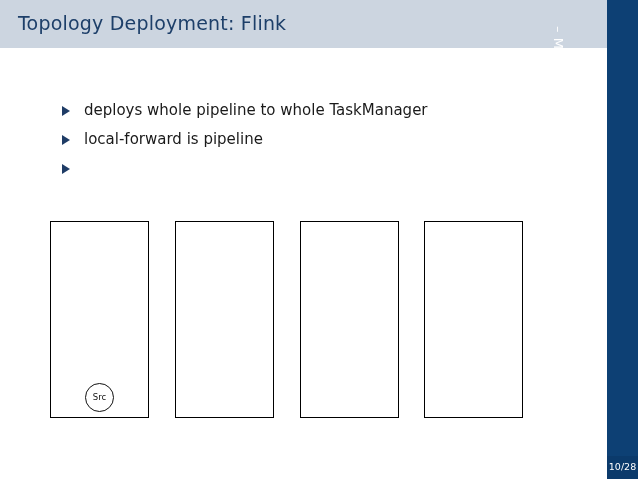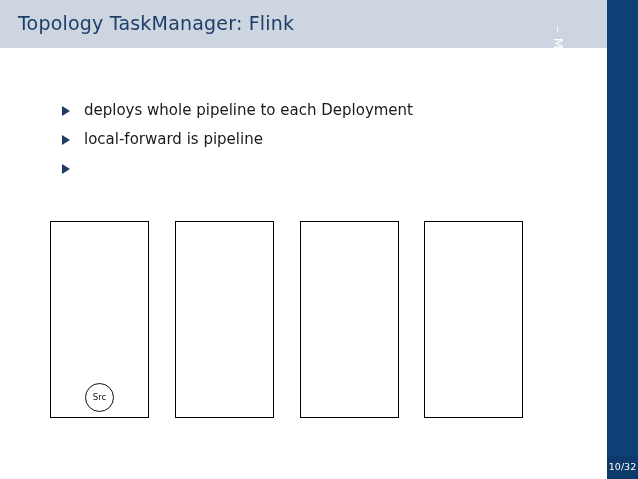--- a/index.html
+++ b/index.html
@@ -174,26 +174,26 @@
     color: #ffffff;
   }
 </style>
 </head>
 <body>
 
 <div id="slide">
 
   <div id="header-band"></div>
   <div id="header-band-tail"></div>
-  <div id="slide-title">Topology TaskManager: Flink</div>
+  <div id="slide-title">Topology Deployment: Flink</div>
 
   <div id="bullet-list">
     <div class="bullet-row">
       <span class="bullet-marker"></span>
-      <span class="bullet-text">deploys whole pipeline to each Deployment</span>
+      <span class="bullet-text">deploys whole pipeline to whole TaskManager</span>
     </div>
     <div class="bullet-row">
       <span class="bullet-marker"></span>
       <span class="bullet-text">local-forward is pipeline</span>
     </div>
     <div class="bullet-row">
       <span class="bullet-marker"></span>
     </div>
   </div>
 
@@ -212,17 +212,17 @@
     <div class="tm-box" style="left:424px; top:221px; width:99px; height:197px;"></div>
 
   </div>
 
   <div id="sidebar">
     <div id="sidebar-author-block">
       <span class="vtext" id="sidebar-author">– Matthias J. Sax –</span>
       <span class="vtext" id="sidebar-subtitle">Squirrels and Storms</span>
     </div>
     <div id="sidebar-footer">
-      <span id="page-number">10/32</span>
+      <span id="page-number">10/28</span>
     </div>
   </div>
 
 </div>
 
 </body></html>

